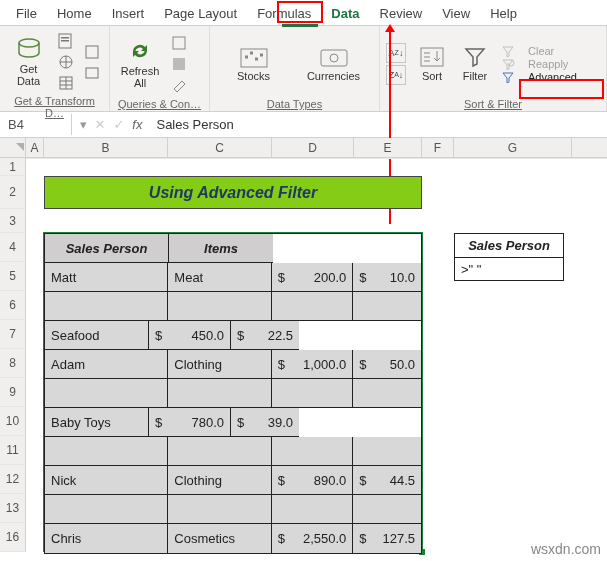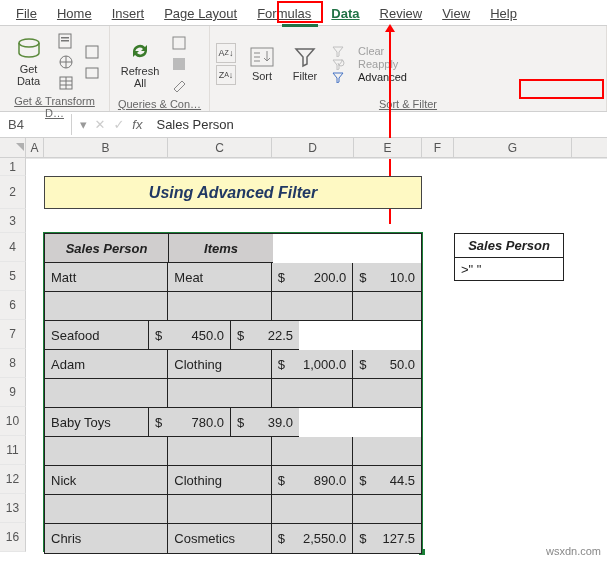--- a/index.html
+++ b/index.html
@@ -20,21 +20,20 @@
     align-items: flex-end;
     height: 26px;
     padding: 2px 0 0 6px;
     background: #fff;
     border-bottom: 1px solid #d0d0d0;
   }
   .tab {
     padding: 3px 10px 4px 10px;
     color: #444;
     cursor: default;
-    text-decoration: underline;
   }
   .tab.active { color: #217346; font-weight: 600; }
   .tab-underline {
     position: absolute;
     top: 24px;
     height: 3px;
     background: #217346;
   }
   .redbox { position: absolute; border: 2px solid #ff0000; }
   .redarrow-v { position:absolute; width:2px; background:#ff0000; }
@@ -82,21 +81,21 @@
   .rowheads { position:absolute; top:20px; left:0; width:26px; }
   .rh { height:29px; border-right:1px solid #d0d0d0; border-bottom:1px solid #e6e6e6; background:#f0efee; display:flex; align-items:center; justify-content:center; font-size:12px; color:#555; }
   .gridline { position:absolute; background:#e6e6e6; }
   
   
   .wA{width:18px;} .wB{width:124px;} .wC{width:104px;} .wD{width:82px;} .wE{width:68px;} .wF{width:32px;} .wG{width:118px;}
 
   
   .title-bar {
     position:absolute;
-    background:#fef9c3;
+    background:#84cc16;
     border:1px solid #444;
     display:flex; align-items:center; justify-content:center;
     font-weight:bold; font-style:italic; font-size:16px; color:#203864;
   }
   
   .dt { position:absolute; border:1px solid #222; }
   .dt-row { display:flex; height:29px; }
   .dt-cell { border-right:1px solid #222; border-bottom:1px solid #222; display:flex; align-items:center; padding:0 6px; background:#d8d8d8; font-size:13px; }
   .dt-hdr .dt-cell { font-weight:bold; font-style:italic; justify-content:center; background:#d0cece; }
   .dt-cell:last-child { border-right:none; }
@@ -106,21 +105,21 @@
   .money .num { text-align:right; }
 
   
   .crit { position:absolute; border:1px solid #222; }
   .crit .h { background:#fff; font-weight:bold; font-style:italic; text-align:center; padding:4px 6px; border-bottom:1px solid #222; }
   .crit .v { background:#fff; padding:4px 6px; }
 
   .marquee { position:absolute; border:2px solid #1a7f37; }
   .fill-handle { position:absolute; width:6px; height:6px; background:#1a7f37; }
 
-  .watermark { position:absolute; right:6px; bottom:4px; font-size:11px; color:#888; }
+  .watermark { position:absolute; right:6px; bottom:4px; font-size:14px; color:#888; }
 </style>
 </head>
 <body>
 
 <div class="tabs">
   <div class="tab">File</div>
   <div class="tab">Home</div>
   <div class="tab">Insert</div>
   <div class="tab">Page Layout</div>
   <div class="tab">Formulas</div>
@@ -211,20 +210,39 @@
         <div class="smallico">
             <svg width="16" height="16">
               <path d="M3 12l8-8 3 3-8 8z" fill="none" stroke="#888"></path>
             </svg>
           </div>
       </div>
     </div>
     <div class="group-label">Queries &amp; Con…</div>
   </div>
 
+  <div class="group" style="width:170px;">
+    <div class="group-body" style="justify-content:center; gap:18px;">
+      <div class="bigbtn" style="width:60px;">
+        <svg width="30" height="24">
+            <rect x="2" y="4" width="26" height="18" fill="none" stroke="#888"></rect>
+            <path d="M6 12h3M11 8h3M16 14h3M21 10h3" stroke="#888" stroke-width="3"></path>
+          </svg>
+        <div class="lbl">Stocks</div>
+      </div>
+      <div class="bigbtn" style="width:64px;">
+        <svg width="30" height="24">
+            <rect x="2" y="5" width="26" height="16" rx="2" fill="none" stroke="#888"></rect>
+            <circle cx="15" cy="13" r="4" fill="none" stroke="#888"></circle>
+          </svg>
+        <div class="lbl">Currencies</div>
+      </div>
+    </div>
+    <div class="group-label">Data Types</div>
+  </div>
 
   <div class="group" style="flex:1;">
     <div class="group-body">
       <div class="sort-mini">
         <div class="sm"><span>A</span><span style="font-size:7px">Z</span>↓</div>
         <div class="sm"><span>Z</span><span style="font-size:7px">A</span>↓</div>
       </div>
       <div class="bigbtn" style="width:38px;">
         <svg width="26" height="24">
             <rect x="2" y="3" width="22" height="18" fill="none" stroke="#888"></rect>

